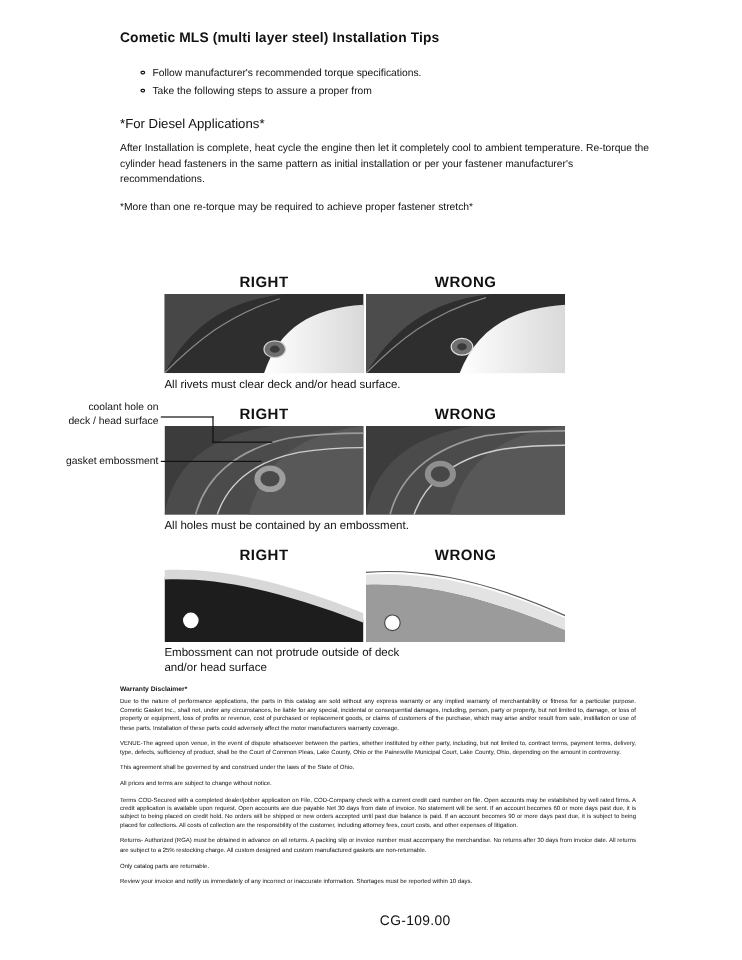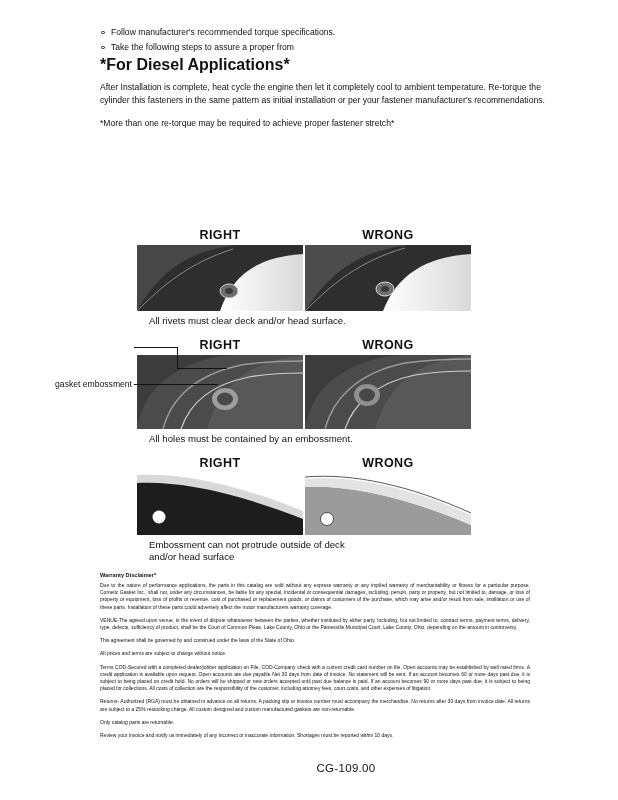--- a/index.html
+++ b/index.html
@@ -7,51 +7,51 @@
     width:618px;height:800px;background:#ffffff;
     font-family:"Liberation Sans", sans-serif;
     color:#111;overflow:hidden;position:relative;
   }
   .page{position:absolute;inset:0;padding:0;}
   .content{position:absolute;left:100px;top:26px;width:450px;}
 
   h1.title{
     font-size:11.5px;font-weight:bold;margin:0 0 9px 0;letter-spacing:0.1px;
   }
-  ul.lvl1{list-style:none;margin:0;padding:0;}
+  ul.lvl1{list-style:none;margin:16px;padding:0;}
   ul.lvl1 > li{
     font-size:8.6px;line-height:13px;margin:0 0 2px 0;padding-left:11px;position:relative;
   }
   ul.lvl1 > li:before{
     content:"";position:absolute;left:1px;top:4.5px;width:3.5px;height:3.5px;
     border:1px solid #111;border-radius:50%;box-sizing:border-box;
   }
   ul.lvl2{list-style:none;margin:2px 0 0 0;padding:0;}
   ul.lvl2 > li{
     font-size:8.6px;line-height:13px;margin:0 0 1px 0;padding-left:12px;position:relative;
   }
   ul.lvl2 > li:before{
     content:"";position:absolute;left:2px;top:5px;width:3.5px;height:3.5px;
     background:#111;border-radius:50%;
   }
 
-  h2.subhead{font-size:16px;font-weight:bold;margin:2px 0 7px 0;}
+  h2.subhead{font-size:11px;font-weight:normal;margin:2px 0 7px 0;}
   p.body{font-size:8.6px;line-height:13px;margin:0 0 10px 0;}
   p.note{font-size:8.6px;line-height:13px;margin:10px 0 0 0;}
 
   
   .figs{position:absolute;left:137px;top:228px;width:345px;}
   .figrow{display:flex;gap:2px;}
   .figcol{width:166px;}
   .figlabel{
     text-align:center;font-size:12.5px;font-weight:bold;letter-spacing:0.4px;
     margin:0 0 3px 0;
   }
   .figbox{width:166px;height:66px;position:relative;overflow:hidden;background:#fff;}
-  .caption{font-size:9.6px;margin:4px 0 0 12px;line-height:12px;}
+  .caption{font-size:9.6px;margin:4px 0 0 0;line-height:12px;}
   .caption.two{line-height:12px;}
 
   .gap{height:11px;}
 
   
   .anno{position:absolute;font-size:8.6px;line-height:11px;text-align:right;}
   .annoline{position:absolute;background:#111;height:1px;}
 
   
   .warranty{position:absolute;left:100px;top:572px;width:430px;}
@@ -64,34 +64,35 @@
   }
   .partno span{display:inline-block;margin-left:42px;}
 </style>
 </head>
 <body>
 
 <div class="page">
 
   <div class="content">
 
+    <h1 class="title">Cometic MLS (multi layer steel) Installation Tips</h1>
 
     <ul class="lvl1">
       <li>
         <span>Follow manufacturer's recommended torque specifications.</span>
       </li>
       <li>
         <span>Take the following steps to assure a proper from</span>
         <ul class="lvl2">
         </ul>
       </li>
     </ul>
 
     <h2 class="subhead">*For Diesel Applications*</h2>
-    <p class="body">After Installation is complete, heat cycle the engine then let it completely cool to ambient temperature. Re-torque the cylinder this fasteners in the same pattern as initial installation or per your fastener manufacturer's recommendations.</p>
+    <p class="body">After Installation is complete, heat cycle the engine then let it completely cool to ambient temperature. Re-torque the cylinder head fasteners in the same pattern as initial installation or per your fastener manufacturer's recommendations.</p>
     <p class="note">*More than one re-torque may be required to achieve proper fastener stretch*</p>
   </div>
 
   <div class="figs">
 
     <div class="figrow">
       <div class="figcol">
         <div class="figlabel">RIGHT</div>
         <div class="figbox">
           <svg width="166" height="66" viewBox="0 0 166 66">
@@ -193,20 +194,24 @@
         </div>
       </div>
     </div>
     <div class="caption two">
       <span style="white-space:pre-line">Embossment can not protrude outside of deck
 and/or head surface</span>
     </div>
 
   </div>
 
+  <div class="anno" style="left:24px;top:334px;width:108px;">
+    <div>coolant hole on</div>
+    <div>deck / head surface</div>
+  </div>
   <div class="annoline" style="left:134px;top:347px;width:44px;"></div>
   <div class="annoline" style="left:177px;top:347px;width:1px;height:22px;"></div>
   <div class="annoline" style="left:177px;top:368px;width:50px;"></div>
 
   <div class="anno" style="left:30px;top:379px;width:102px;">
     <div>gasket embossment</div>
   </div>
   <div class="annoline" style="left:134px;top:384px;width:84px;"></div>
 
   <div class="warranty">

